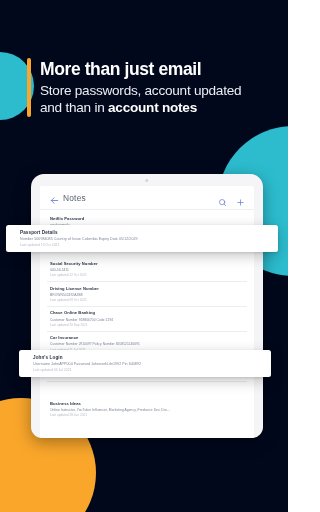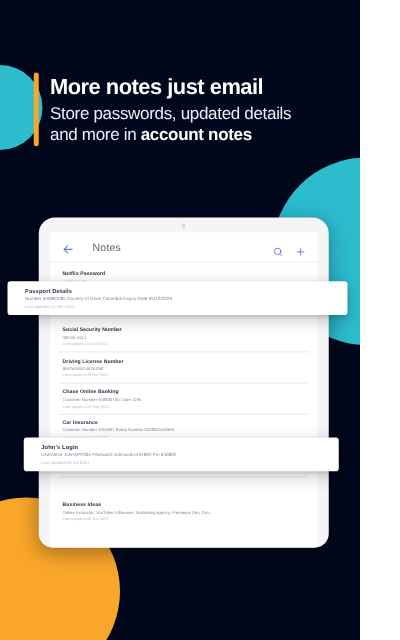--- a/index.html
+++ b/index.html
@@ -66,21 +66,21 @@
   
   #toolbar {
     flex: 0 0 24px;
     display: flex; align-items: center;
     padding: 0 9px;
     background: #ffffff;
     border-bottom: 0.6px solid #eceef1;
   }
   #back-icon { width: 11px; height: 11px; flex: 0 0 auto; }
   #toolbar-title {
-    margin-left: 14px;
+    margin-left: 3px;
     font-size: 8.4px; color: #5a6270; font-weight: 400; letter-spacing: .2px;
   }
   #toolbar-actions { margin-left: auto; display: flex; align-items: center; gap: 9px; }
   .tb-ico { width: 9px; height: 9px; display: block; }
 
   
   #notes-list {
     flex: 1 1 auto;
     background: #ffffff;
     padding: 3px 7px 0 7px;
@@ -131,24 +131,24 @@
 
 <div id="stage">
 
   <div class="blob" id="blob-teal-left"></div>
   <div class="blob" id="blob-teal-right"></div>
   <div class="blob" id="blob-orange"></div>
 
   <div id="headline-block">
     <div id="accent-bar"></div>
     <div id="headline-text">
-      <div id="headline-title">More notes just email</div>
+      <div id="headline-title">More than just email</div>
       <div id="headline-sub">
-        <span>Store passwords, updated details</span><br>
-        <span>and more in </span><b>account notes</b>
+        <span>Store passwords, account updated</span><br>
+        <span>and than in </span><b>account notes</b>
       </div>
     </div>
   </div>
 
   <div id="tablet">
     <div id="camera-dot"></div>
 
     <div id="screen">
 
       <div id="toolbar">

